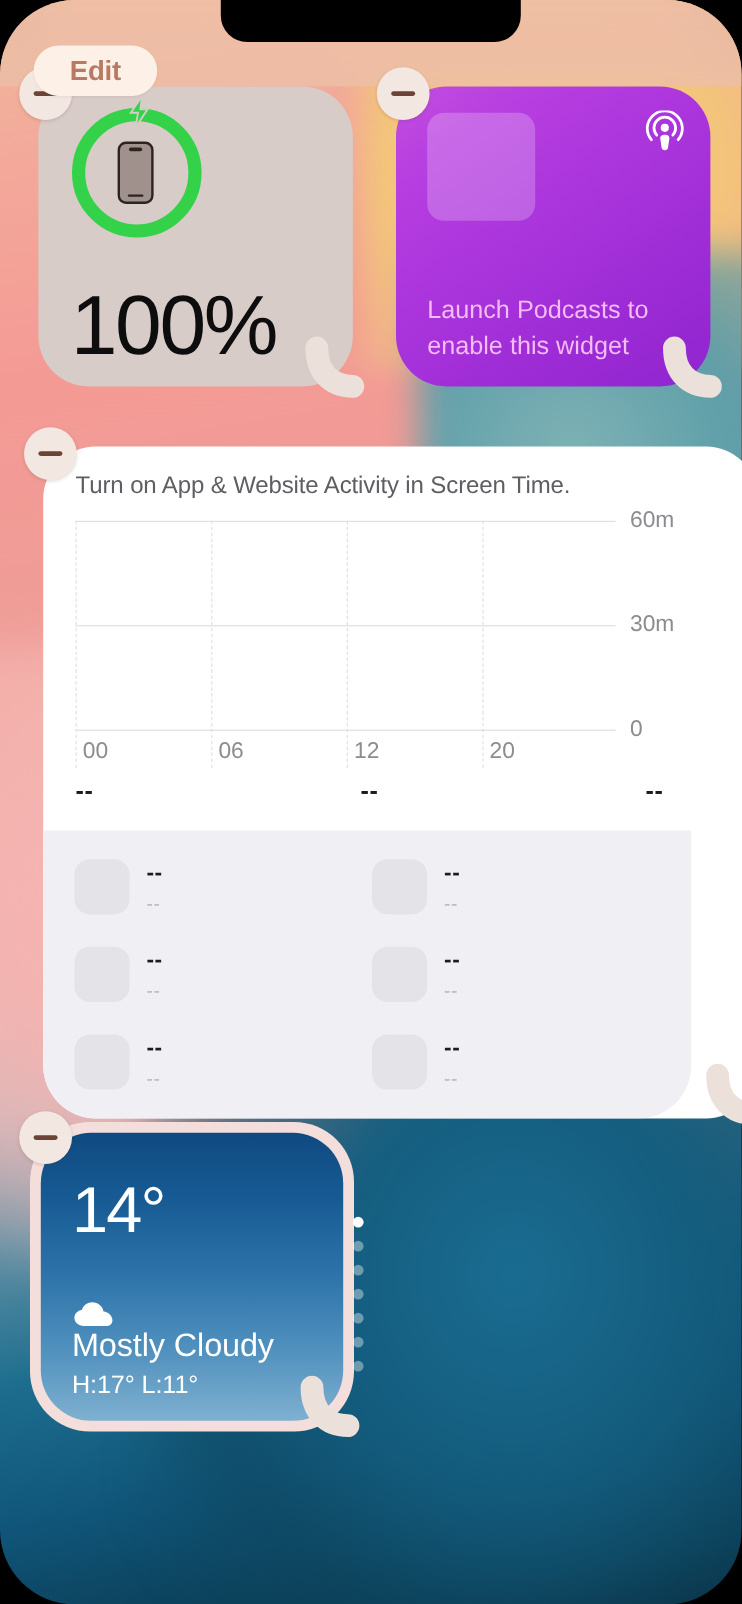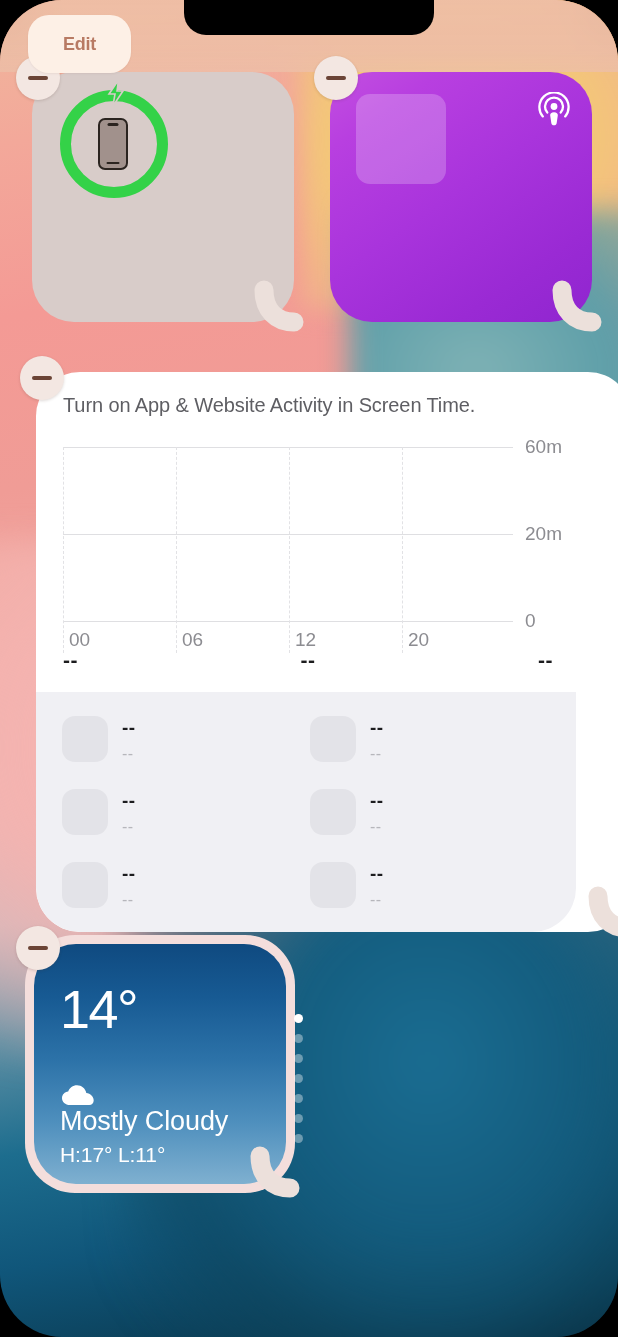--- a/index.html
+++ b/index.html
@@ -109,28 +109,28 @@
     height: 35px;
     background: #000;
     border-bottom-left-radius: 22px;
     border-bottom-right-radius: 22px;
     z-index: 60;
   }
 
   
   .nav-pill {
     position: absolute;
-    top: 15px;
-    height: 58px;
+    top: 38px;
+    height: 42px;
     border-radius: 21px;
     background: #fdf0e6;
     display: flex;
     align-items: center;
     justify-content: center;
-    font-size: 18px;
+    font-size: 23px;
     font-weight: 700;
     color: #b87a63;
     letter-spacing: -0.2px;
     z-index: 55;
     box-shadow: 0 1px 2px rgba(120,70,50,0.08);
   }
   #edit-button { left: 28px; width: 103px; }
   #done-button { right: 29px; width: 113px; }
 
   
@@ -296,21 +296,21 @@
     font-size: 20px;
     color: #5e5e63;
     font-weight: 400;
     letter-spacing: -0.1px;
   }
 
   
   .st-chart {
     position: absolute;
     left: 27px; top: 62px;
-    width: 450px; height: 178px; margin-top: 13px;
+    width: 450px; height: 178px;
   }
   .st-plot {
     position: absolute;
     left: 0; top: 0;
     width: 450px; height: 175px;
   }
   .hline {
     position: absolute;
     left: 0;
     width: 450px;
@@ -502,20 +502,21 @@
       <div class="widget-surface">
         <div class="batt-ring-wrap">
           <div class="batt-ring"></div>
           <div class="phone-glyph"></div>
           <div class="batt-bolt">
             <svg viewBox="0 0 22 26" width="22" height="26">
               <path d="M13.5 0 L4 14 L10 14 L8 26 L18 11 L12 11 Z" fill="#34d248" stroke="#d8ccc9" stroke-width="1.6"></path>
             </svg>
           </div>
         </div>
+        <div id="battery-percent">100%</div>
       </div>
       <div class="minus-btn">
         <div class="bar"></div>
       </div>
       <div class="resize-handle">
         <svg viewBox="0 0 52 52" width="52" height="52">
           <path d="M8 8 C8 30 22 44 44 44 C44 44 44 44 44 44 C30 44 8 30 8 8 Z" fill="none"></path>
           <path d="M12 10 C12 30 24 42 42 42" stroke="#ece0db" stroke-width="19" stroke-linecap="round" fill="none"></path>
         </svg>
       </div>
@@ -525,20 +526,21 @@
       <div class="widget-surface">
         <div class="pod-art"></div>
         <div class="pod-icon">
           <svg viewBox="0 0 36 36" width="36" height="36">
             <circle cx="18" cy="14.5" r="3.4" fill="#fff"></circle>
             <path d="M18 20.2 c-2.6 0-4.1 1.3-3.8 3.3 l1.1 7.4 c0.2 1.5 1.2 2.3 2.7 2.3 s2.5-0.8 2.7-2.3 l1.1-7.4 c0.3-2-1.2-3.3-3.8-3.3 z" fill="#fff"></path>
             <path d="M11.3 20.6 a9 9 0 1 1 13.4 0" stroke="#fff" stroke-width="2.3" fill="none" stroke-linecap="round"></path>
             <path d="M6.8 24.4 a14.6 14.6 0 1 1 22.4 0" stroke="#fff" stroke-width="2.3" fill="none" stroke-linecap="round"></path>
           </svg>
         </div>
+        <div id="podcasts-message">Launch Podcasts to enable this widget</div>
       </div>
       <div class="minus-btn">
         <div class="bar"></div>
       </div>
       <div class="resize-handle">
         <svg viewBox="0 0 52 52" width="52" height="52">
           <path d="M12 10 C12 30 24 42 42 42" stroke="#ece0db" stroke-width="19" stroke-linecap="round" fill="none"></path>
         </svg>
       </div>
     </div>
@@ -551,21 +553,21 @@
           <div class="st-plot">
             <div class="hline l60"></div>
             <div class="hline l30"></div>
             <div class="hline l0"></div>
             <div class="vline" style="left:0px"></div>
             <div class="vline" style="left:113px"></div>
             <div class="vline" style="left:226px"></div>
             <div class="vline" style="left:339px"></div>
           </div>
           <div class="ylab y60">60m</div>
-          <div class="ylab y30">20m</div>
+          <div class="ylab y30">30m</div>
           <div class="ylab y0">0</div>
           <div class="xlab" style="left:0px">00</div>
           <div class="xlab" style="left:113px">06</div>
           <div class="xlab" style="left:226px">12</div>
           <div class="xlab" style="left:339px">20</div>
         </div>
 
         <div class="st-summary">
           <div class="dash">--</div>
           <div class="dash">--</div>

